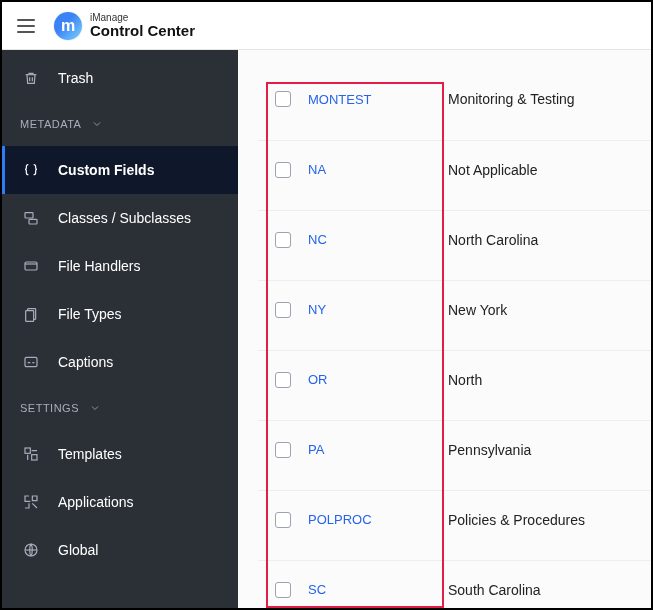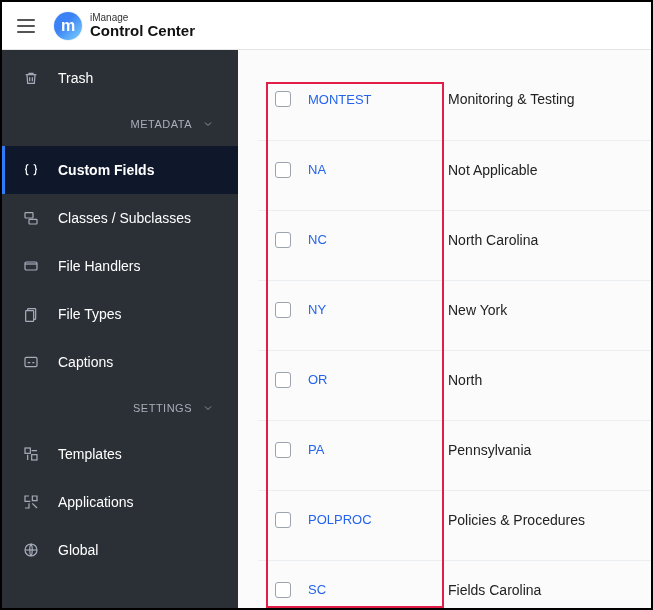--- a/index.html
+++ b/index.html
@@ -67,21 +67,21 @@
   }
   .side-item .icon, .side-header .icon {
     width: 22px; display: flex; justify-content: center; margin-right: 16px;
     color: #a7aebb;
   }
   .side-header {
     text-transform: uppercase;
     font-size: 11px;
     letter-spacing: .5px;
     color: #a9afba;
-    justify-content: flex-end;
+    justify-content: flex-start;
     padding-right: 24px;
     height: 44px;
     gap: 10px;
   }
   .side-item .label { color: #ffffff; }
   .side-item.active {
     background: #0f172a;
     box-shadow: inset 3px 0 0 #2e7cf6;
   }
   .side-item.active .label { color: #fff; font-weight: 600; }
@@ -326,21 +326,21 @@
             <div class="checkbox"></div>
           </div>
           <div class="col-code">POLPROC</div>
           <div class="col-desc">Policies &amp; Procedures</div>
         </div>
         <div class="row">
           <div class="col-check">
             <div class="checkbox"></div>
           </div>
           <div class="col-code">SC</div>
-          <div class="col-desc">Fields Carolina</div>
+          <div class="col-desc">South Carolina</div>
         </div>
         <div class="row">
           <div class="col-check">
             <div class="checkbox"></div>
           </div>
           <div class="col-code">TX</div>
           <div class="col-desc">Texas</div>
         </div>
       </div>
   </main>

